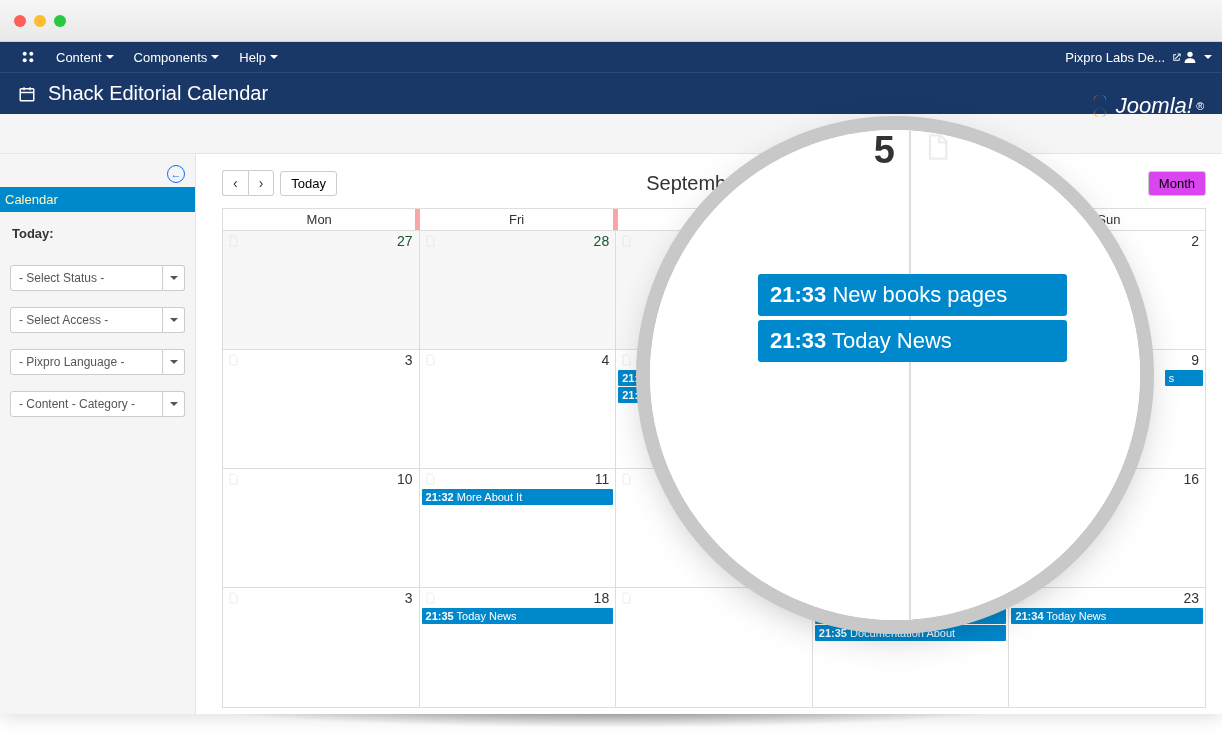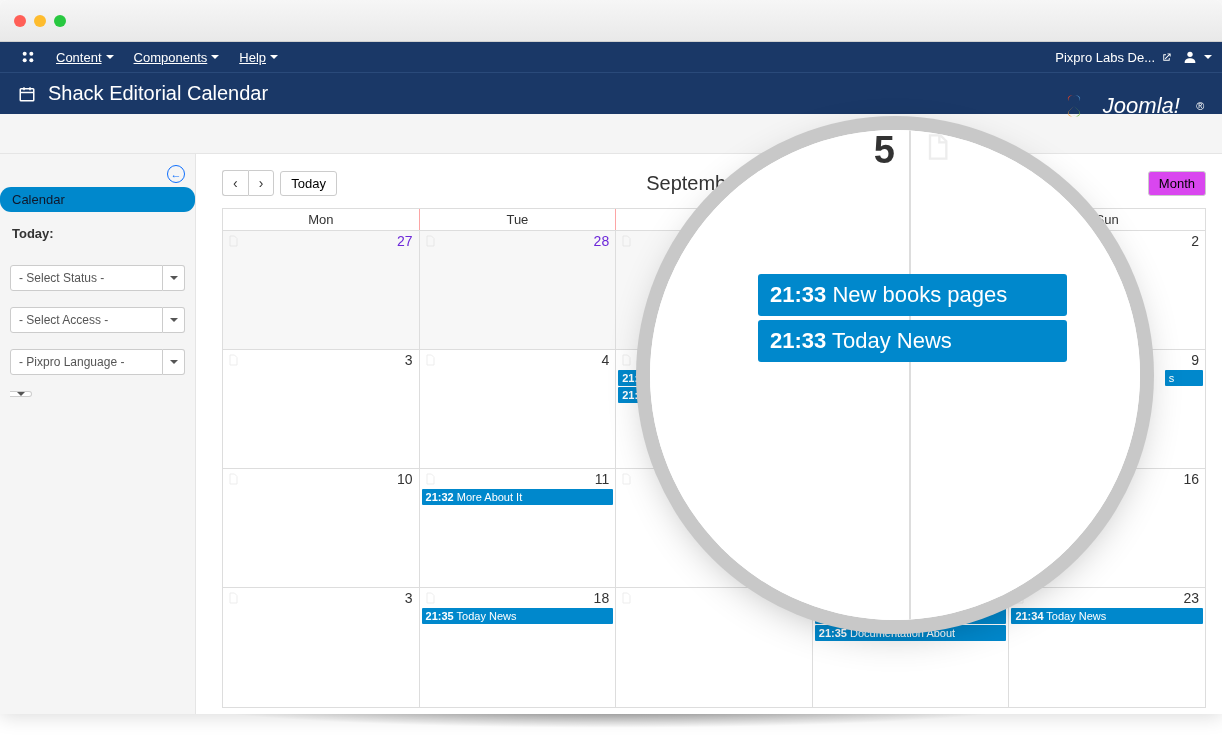--- a/index.html
+++ b/index.html
@@ -7,65 +7,65 @@
 
 .mac-window { background: #fff; border-radius: 6px 6px 0 0; box-shadow: 0 2px 20px rgba(0,0,0,0.15); position: relative; }
 .mac-titlebar { height: 42px; background: linear-gradient(#f6f6f6,#e9e9e9); border-bottom: 1px solid #d0d0d0; display: flex; align-items: center; padding: 0 14px; border-radius: 6px 6px 0 0; }
 .mac-dots { display: flex; gap: 8px; }
 .mac-dot { width: 12px; height: 12px; border-radius: 50%; }
 .dot-red { background: #ff5f57; }
 .dot-yellow { background: #febc2e; }
 .dot-green { background: #28c840; }
 
 .joomla-topbar { background: #1a3867; height: 30px; display: flex; align-items: center; padding: 0 10px; color: #fff; font-size: 13px; justify-content: space-between; }
-.joomla-topbar-left { display: flex; align-items: center; gap: 0; text-decoration: underline; }
+.joomla-topbar-left { display: flex; align-items: center; gap: 0; }
 .joomla-topbar-left > * { padding: 0 10px; display: flex; align-items: center; gap: 4px; cursor: pointer; height: 30px; }
-.joomla-topbar-right { display: flex; align-items: center; gap: 10px; }
+.joomla-topbar-right { display: flex; align-items: center; }
 .joomla-topbar-right > * { display: flex; align-items: center; gap: 6px; cursor: pointer; }
 .caret { width: 0; height: 0; border-left: 4px solid transparent; border-right: 4px solid transparent; border-top: 4px solid #fff; }
 
 .joomla-header { background: #1a3867; height: 42px; display: flex; align-items: center; padding: 0 18px; color: #fff; font-size: 20px; font-weight: 300; justify-content: space-between; border-top: 1px solid #2a4a7a; }
 .joomla-header-left { display: flex; align-items: center; gap: 12px; }
-.joomla-logo { display: flex; align-items: center; gap: 16px; font-size: 22px; font-style: italic; font-weight: 300; margin-top: 24px; }
+.joomla-logo { display: flex; align-items: center; gap: 3px; font-size: 22px; font-style: italic; font-weight: 300; margin-top: 24px; }
 
 .toolbar-area { height: 40px; background: #f5f5f5; border-bottom: 1px solid #e5e5e5; }
 
 .main-area { display: flex; height: 560px; }
 .sidebar { width: 196px; background: #f5f5f5; border-right: 1px solid #e5e5e5; padding-top: 6px; }
 .sidebar-collapse { text-align: right; padding: 4px 10px; }
 .sidebar-collapse-btn { display: inline-flex; width: 18px; height: 18px; border: 1.5px solid #0d6efd; border-radius: 50%; align-items: center; justify-content: center; color: #0d6efd; font-size: 11px; font-weight: bold; }
-.sidebar-active { background: #0088cc; color: #0f172a; padding: 5px 12px; font-size: 13px; border-radius: 11px; }
+.sidebar-active { background: #0088cc; color: #fef9c3; padding: 5px 5px; font-size: 13px; }
 .sidebar-filter-title { padding: 14px 12px 8px; font-size: 13px; font-weight: bold; color: #333; }
 .filter-select { margin: 16px 10px 10px; display: flex; }
 .filter-select-main { flex: 1; background: #fff; border: 1px solid #ccc; border-radius: 3px 0 0 3px; padding: 5px 8px; font-size: 12px; color: #555; }
 .filter-select-caret { width: 22px; background: #fff; border: 1px solid #ccc; border-left: none; border-radius: 0 3px 3px 0; display: flex; align-items: center; justify-content: center; }
 .filter-select-caret .caret { border-top-color: #555; }
 
 .calendar-area { flex: 1; padding: 16px 16px 0 26px; position: relative; }
 .calendar-controls { display: flex; align-items: center; justify-content: space-between; margin-bottom: 12px; }
 .calendar-controls-left { display: flex; gap: 6px; align-items: center; }
 .nav-group { display: flex; }
 .nav-btn { background: #fff; border: 1px solid #ccc; padding: 4px 10px; font-size: 14px; cursor: pointer; color: #333; }
 .nav-btn:first-child { border-radius: 3px 0 0 3px; border-right: none; }
 .nav-btn:last-child { border-radius: 0 3px 3px 0; }
 .today-btn, .month-btn { background: #fff; border: 1px solid #ccc; padding: 4px 10px; font-size: 13px; border-radius: 3px; cursor: pointer; }
 .month-btn { background: #d946ef; }
 .calendar-title { font-size: 20px; color: #333; font-weight: 400; position: absolute; left: 50%; transform: translateX(-50%); }
 
 .calendar-grid { border: 1px solid #ddd; }
 .cal-header-row { display: flex; background: #fff; border-bottom: 1px solid #ddd; }
-.cal-header-cell { flex: 1; text-align: center; padding: 3px 0; font-size: 13px; color: #333; border-right: 1px solid #fca5a5; }
+.cal-header-cell { flex: 1; text-align: center; padding: 3px 0; font-size: 13px; color: #333; border-right: 5px solid #fca5a5; }
 .cal-header-cell:last-child { border-right: none; }
 .cal-row { display: flex; height: 119px; border-bottom: 1px solid #ddd; }
 .cal-row:last-child { border-bottom: none; }
 .cal-cell { flex: 1; border-right: 1px solid #ddd; position: relative; background: #fff; padding: 2px; overflow: hidden; }
 .cal-cell:last-child { border-right: none; }
 .cal-cell.other-month { background: #f7f7f7; }
 .cal-date { position: absolute; top: 2px; right: 6px; font-size: 14px; color: #333; }
-.other-month .cal-date { color: #6d28d9; }
+.other-month .cal-date { color: #14532d; }
 .cal-icon { position: absolute; top: 4px; left: 4px; width: 12px; height: 12px; opacity: 0.15; }
 .cal-event { background: #0088cc; color: #fff; font-size: 11px; padding: 2px 4px; margin: 1px 0; border-radius: 1px; white-space: nowrap; overflow: hidden; text-overflow: ellipsis; cursor: pointer; }
 .cal-event .ev-time { font-weight: bold; }
 .cal-events-wrap { margin-top: 18px; }
 .cal-event.highlight { background: #0088cc; margin: 0 -2px 1px -2px; border-radius: 0; }
 
 
 .magnifier { position: absolute; top: 130px; left: 650px; width: 490px; height: 490px; border-radius: 50%; background: #fff; box-shadow: 0 0 0 14px #c8c8c8, 0 10px 40px rgba(0,0,0,0.3); overflow: hidden; z-index: 100; }
 .mag-inner { position: absolute; inset: 0; }
 .mag-cell { position: absolute; background: #fff; border: 1px solid #ddd; }
@@ -179,20 +179,21 @@
             <span class="caret"></span>
           </div>
       </div>
       <div class="filter-select">
         <div class="filter-select-main">- Pixpro Language -</div>
         <div class="filter-select-caret">
             <span class="caret"></span>
           </div>
       </div>
       <div class="filter-select">
+        <div class="filter-select-main">- Content - Category -</div>
         <div class="filter-select-caret">
             <span class="caret"></span>
           </div>
       </div>
     </div>
 
     <div class="calendar-area">
       <div class="calendar-controls">
         <div class="calendar-controls-left">
           <div class="nav-group">
@@ -201,21 +202,21 @@
           </div>
           <button class="today-btn">Today</button>
         </div>
         <div class="calendar-title">September 20</div>
         <button class="month-btn">Month</button>
       </div>
 
       <div class="calendar-grid">
         <div class="cal-header-row" id="cal-header-row">
             <div class="cal-header-cell">Mon</div>
-            <div class="cal-header-cell">Tue</div>
+            <div class="cal-header-cell">Fri</div>
             <div class="cal-header-cell">Wed</div>
             <div class="cal-header-cell">Thu</div>
             <div class="cal-header-cell">Sun</div>
           </div>
         <div id="cal-body">
             <div class="cal-row">
               <div class="cal-cell other-month">
                 <svg class="cal-icon doc-icon" viewBox="0 0 24 24">
                   <path d="M6 2h9l5 5v15H6V2z" fill="none" stroke="#888" stroke-width="2"></path>
                 </svg>

